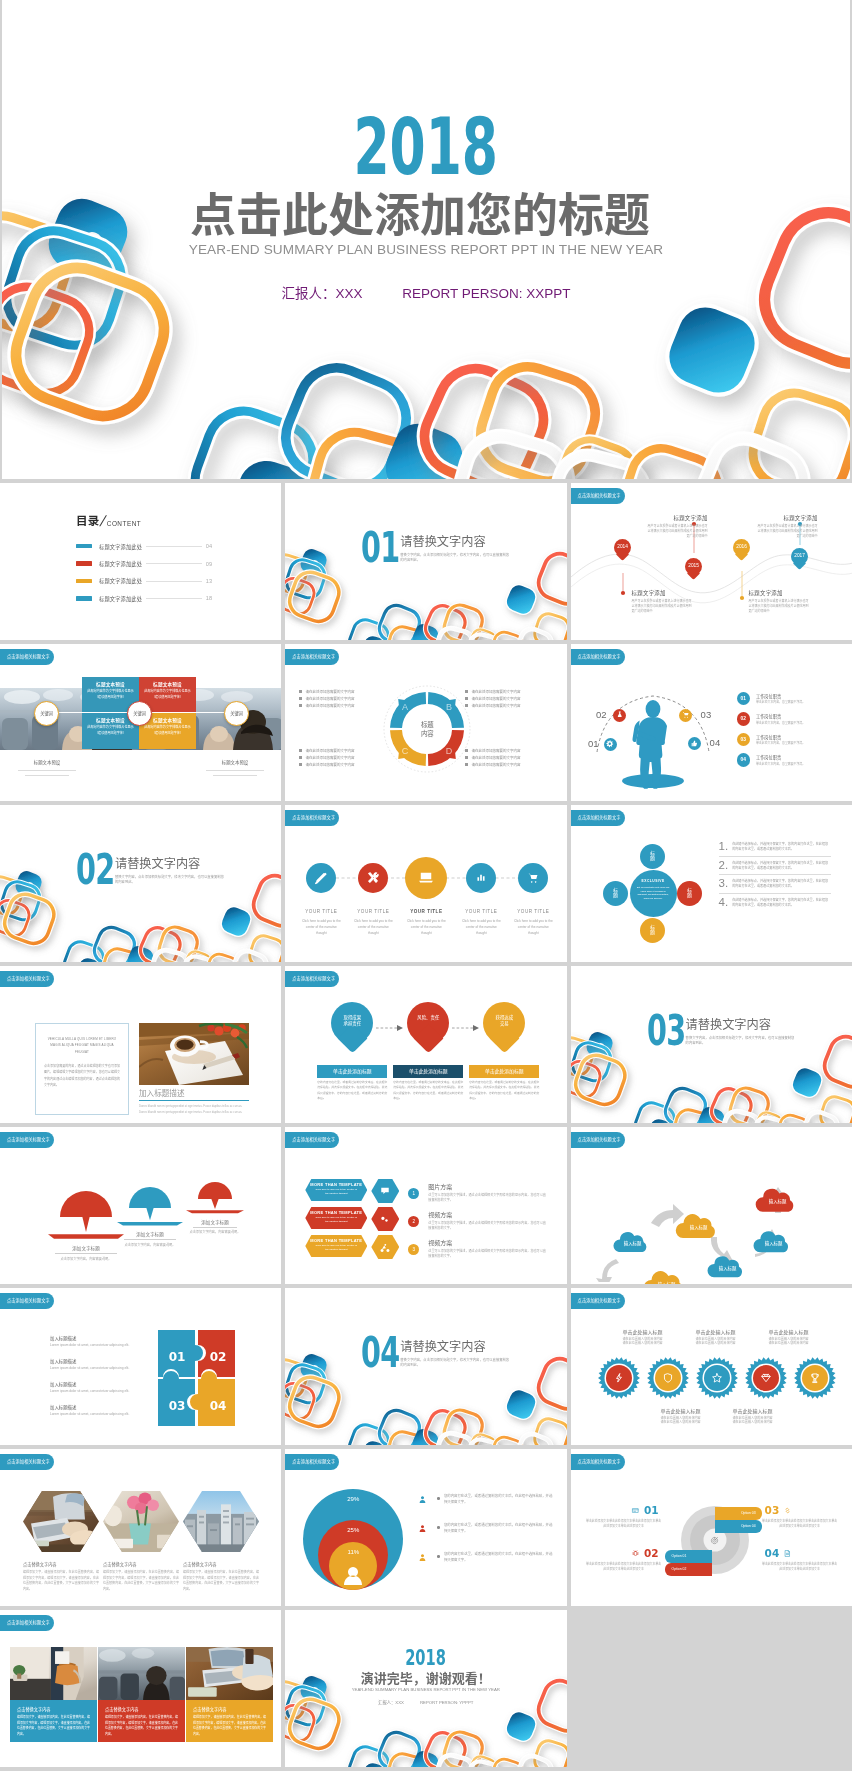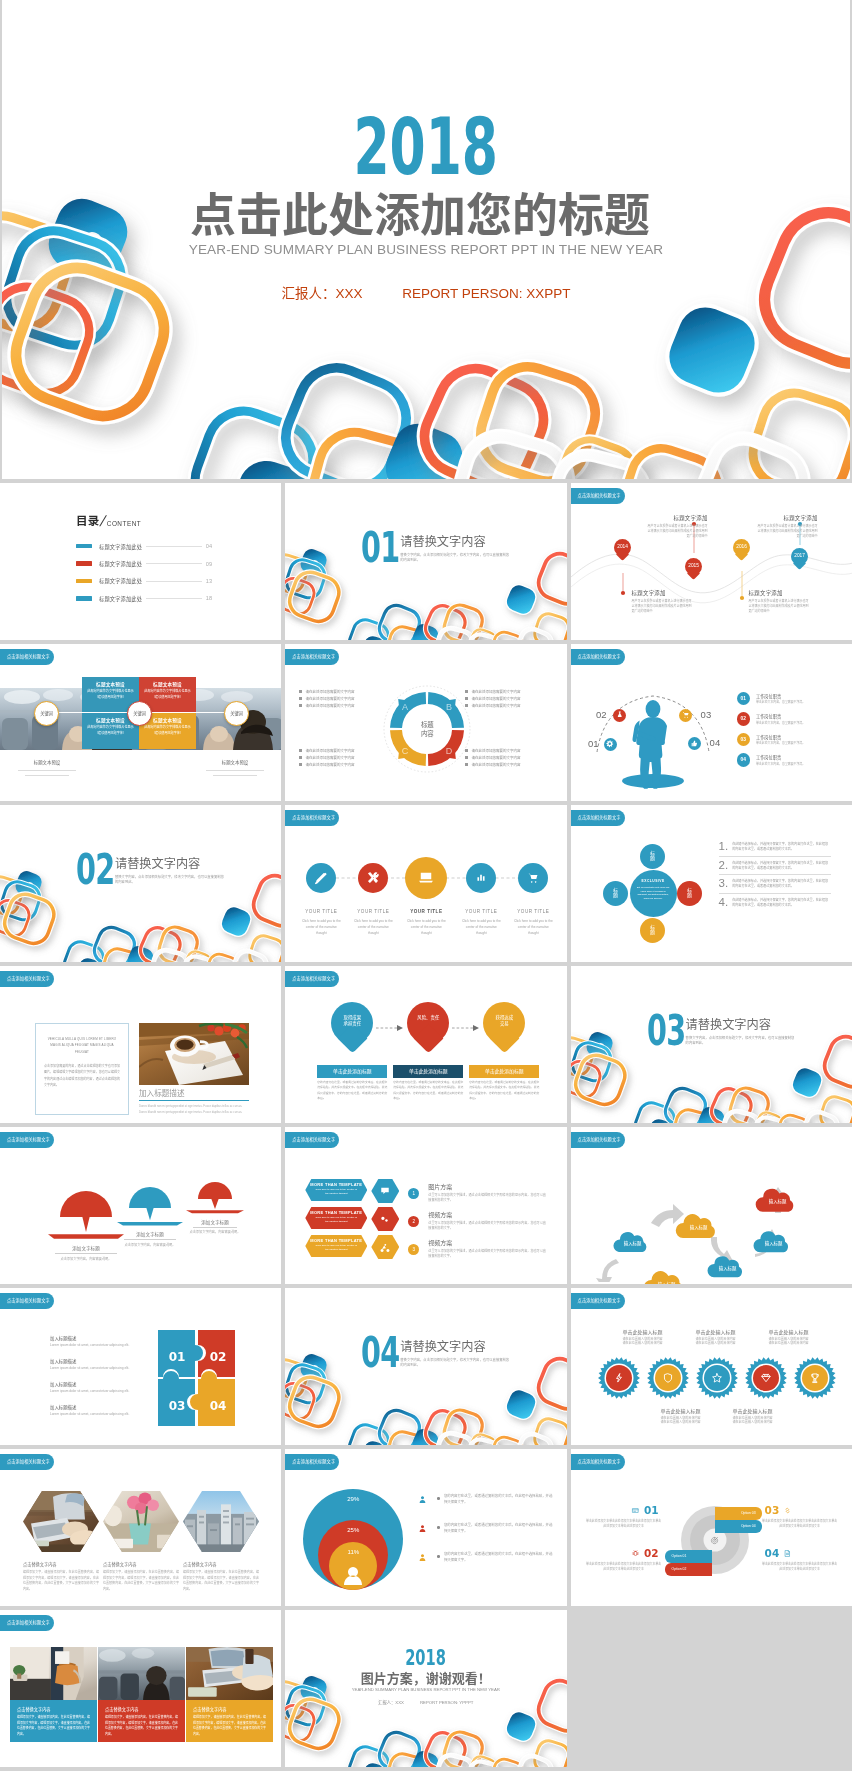--- a/index.html
+++ b/index.html
@@ -14,21 +14,21 @@
              text-align:center;}
   .hero-year{position:absolute;left:0;top:108px;width:848px;line-height:1;}
   .hero-year span{display:inline-block;
              font-family:"DejaVu Sans",sans-serif;font-stretch:condensed;
              font-size:78px;font-weight:bold;color:#2e9bc0;letter-spacing:0px;line-height:1;
              transform:scaleX(0.74);transform-origin:center;}
   .hero-title{position:absolute;left:0;top:192px;width:836px;font-size:46px;font-weight:bold;
               color:#6b6b6b;letter-spacing:0px;line-height:1;}
   .hero-sub{position:absolute;left:0;top:243px;width:848px;font-size:13.6px;color:#8f8f8f;
             letter-spacing:.1px;line-height:1;}
-  .hero-rep{position:absolute;left:0;top:287px;width:848px;font-size:13.5px;color:#c2410c;line-height:1;}
+  .hero-rep{position:absolute;left:0;top:287px;width:848px;font-size:13.5px;color:#701a75;line-height:1;}
   .hero-rep span{margin:0 18px;}
 
   
   .grid{position:absolute;left:0;top:483px;width:852px;}
   .row{display:flex;gap:4px;margin-bottom:4px;}
   .thumb{position:relative;width:281.3px;height:157px;background:#fff;overflow:hidden;flex:0 0 281.3px;}
   .thumb.empty{background:transparent;}
 
   .badge{position:absolute;left:0px;top:5px;height:16px;width:54px;box-sizing:border-box;padding-left:7px;
          background:#2e9bc0;border-radius:0 8px 8px 0;color:#fff;font-size:4.2px;
@@ -1360,21 +1360,21 @@
               <div class="pc-b">编辑添加文字，请直接添加内容，在此位置替换内容，编辑添加文字内容，编辑添加文字，请直接添加内容。在此位置替换内容，在此位置替换，文字以直接添加你的文字内容。</div>
             </div>
           </div>
         </div>
         <div class="thumb s-tk">
           <svg class="mini-art" width="282" height="160" viewBox="0 0 848 481" preserveAspectRatio="xMidYMax meet" style="position:absolute;left:0;top:0">
             <use href="#ringArt"></use>
           </svg>
           <div class="tk">
             <div class="tk-y"><span>2018</span></div>
-            <div class="tk-t">图片方案，谢谢观看！</div>
+            <div class="tk-t">演讲完毕，谢谢观看！</div>
             <div class="tk-s">YEAR-END SUMMARY PLAN BUSINESS REPORT PPT IN THE NEW YEAR</div>
             <div class="tk-r"><span>汇报人：XXX</span><span>REPORT PERSON: YPPPT</span></div>
           </div>
         </div>
         <div class="thumb empty"></div>
       </div>
     </div>
 </div>
 
 </body></html>

